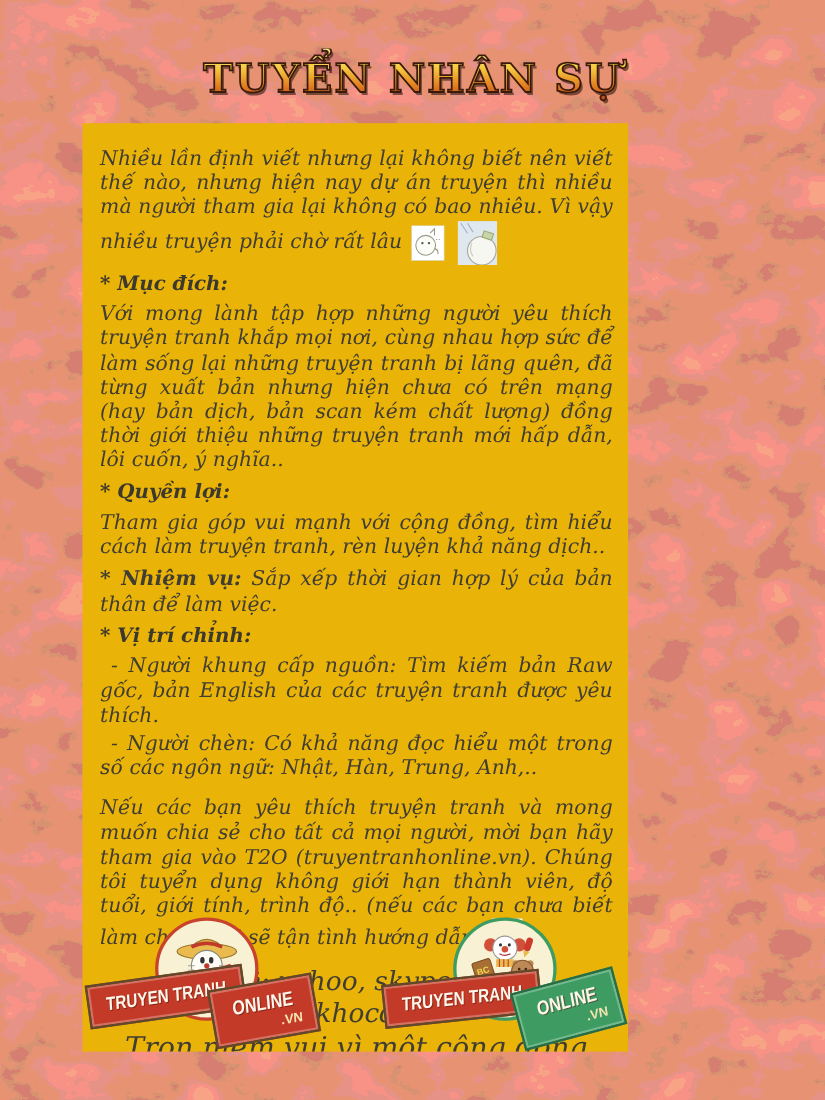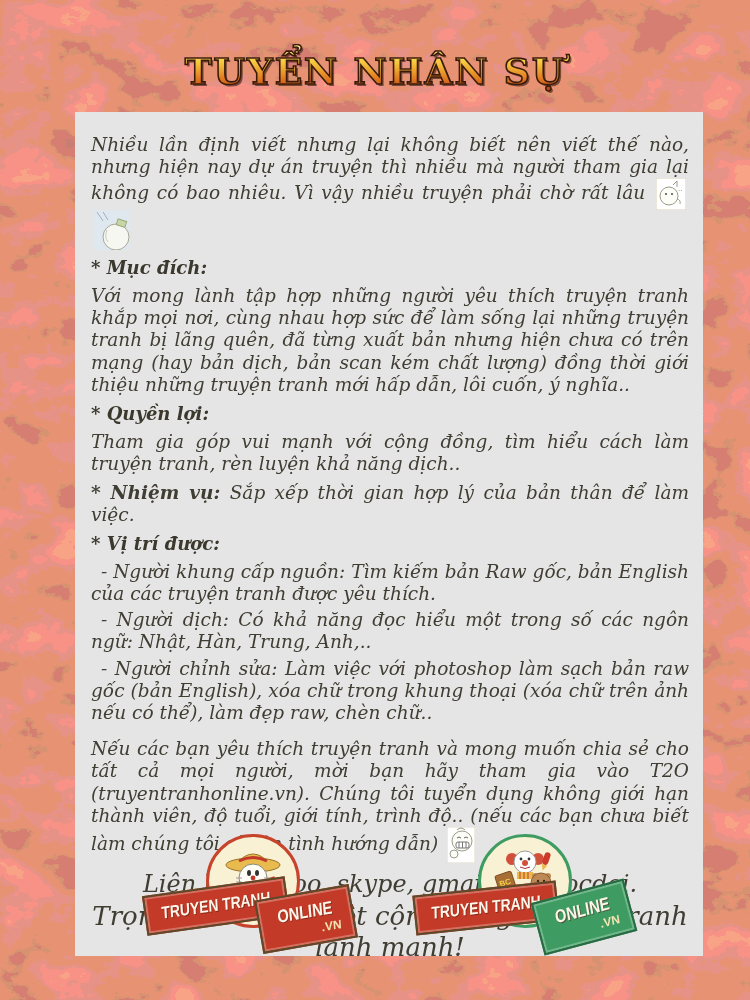--- a/index.html
+++ b/index.html
@@ -4,22 +4,22 @@
 <style>
   html,body{margin:0;padding:0;}
   body{
     width:750px;height:1000px;position:relative;overflow:hidden;
     background:#7a3a2e;
     font-family:"DejaVu Serif", serif;
   }
   .bg-wrap{position:absolute;inset:0;z-index:0;}
   .title-wrap{position:absolute;top:44px;left:0;width:750px;display:flex;justify-content:center;z-index:2;}
   .panel{
-    position:absolute;left:75px;top:112px;width:628px;height:844px;
-    background:#e5e5e5;z-index:1;box-sizing:border-box;
+    position:absolute;left:75px;top:112px;width:496px;height:844px;
+    background:#eab308;z-index:1;box-sizing:border-box;
     padding:22px 14px 6px 16px;overflow:hidden;
   }
   .para{
     font-style:italic;font-size:18.5px;line-height:1.2;color:#403d33;
     text-align:justify;margin:0 0 7px 0;
   }
   .heading{
     font-style:italic;font-weight:bold;font-size:18px;line-height:1.2;
     color:#3b382e;margin:2px 0 6px 0;text-align:left;
   }
@@ -126,33 +126,29 @@
 
   <p class="heading">* Quyền lợi:</p>
   <p class="para">Tham gia góp vui mạnh với cộng đồng, tìm hiểu cách làm truyện tranh, rèn luyện khả năng dịch..</p>
 
 
   <p class="para">
     <span class="inline-label">* Nhiệm vụ:</span>
     <span>Sắp xếp thời gian hợp lý của bản thân để làm việc.</span>
   </p>
 
-  <p class="heading">* Vị trí được:</p>
+  <p class="heading">* Vị trí chỉnh:</p>
 
   <p class="para item">
     <span>- Người khung cấp nguồn:</span>
     <span>Tìm kiếm bản Raw gốc, bản English của các truyện tranh được yêu thích.</span>
   </p>
   <p class="para item">
-    <span>- Người dịch:</span>
+    <span>- Người chèn:</span>
     <span>Có khả năng đọc hiểu một trong số các ngôn ngữ: Nhật, Hàn, Trung, Anh,..</span>
-  </p>
-  <p class="para item">
-    <span>- Người chỉnh sửa:</span>
-    <span>Làm việc với photoshop làm sạch bản raw gốc (bản English), xóa chữ trong khung thoại (xóa chữ trên ảnh nếu có thể), làm đẹp raw, chèn chữ..</span>
   </p>
 
   <p class="para closing-para">
     <span>Nếu các bạn yêu thích truyện tranh và mong muốn chia sẻ cho tất cả mọi người, mời bạn hãy tham gia vào T2O (truyentranhonline.vn). Chúng tôi tuyển dụng không giới hạn thành viên, độ tuổi, giới tính, trình độ.. (nếu các bạn chưa biết làm chúng tôi sẽ tận tình hướng dẫn)</span>
     <span class="emo">
       <svg width="28" height="36" viewBox="0 0 28 36">
           <rect width="28" height="36" fill="#ffffff" stroke="#e0dac0"></rect>
           <circle cx="15" cy="14" r="10" fill="#fdfdf8" stroke="#9a9a8a"></circle>
           <path d="M10 3 q4 -4 8 0" stroke="#9a9a8a" fill="none"></path>
           <path d="M10 11 q2 -2 4 0 M17 11 q2 -2 4 0" stroke="#666" fill="none"></path>

